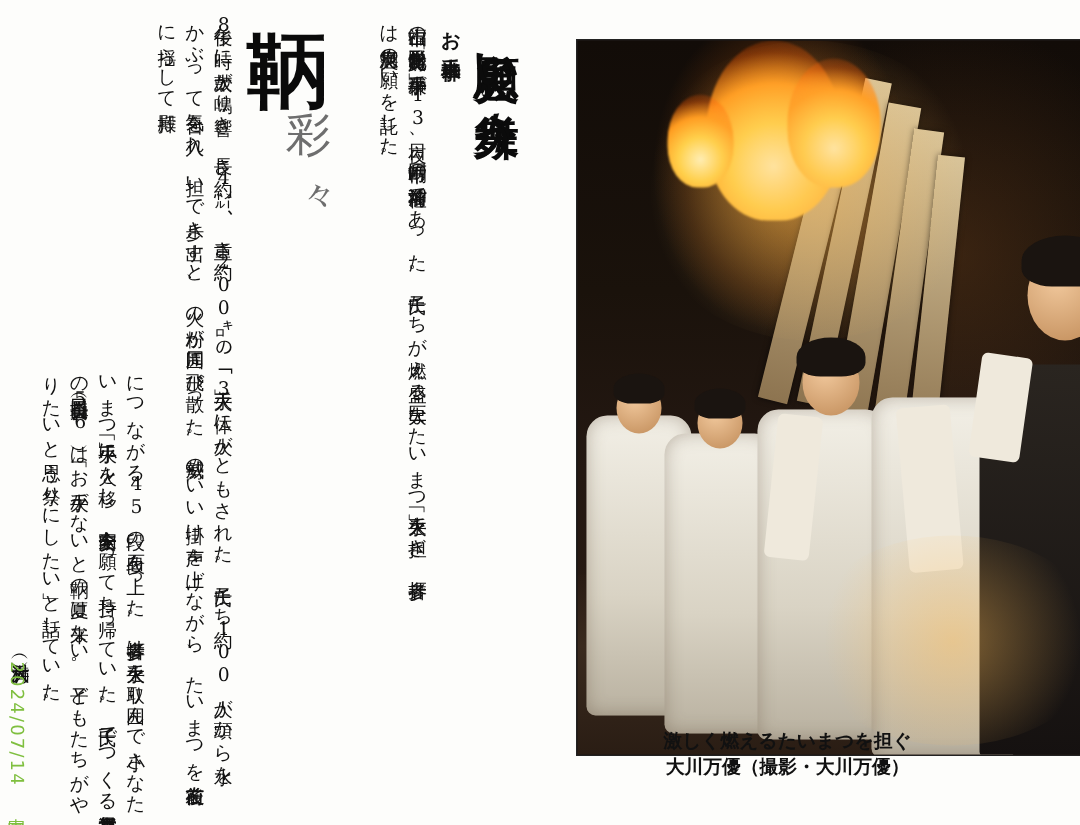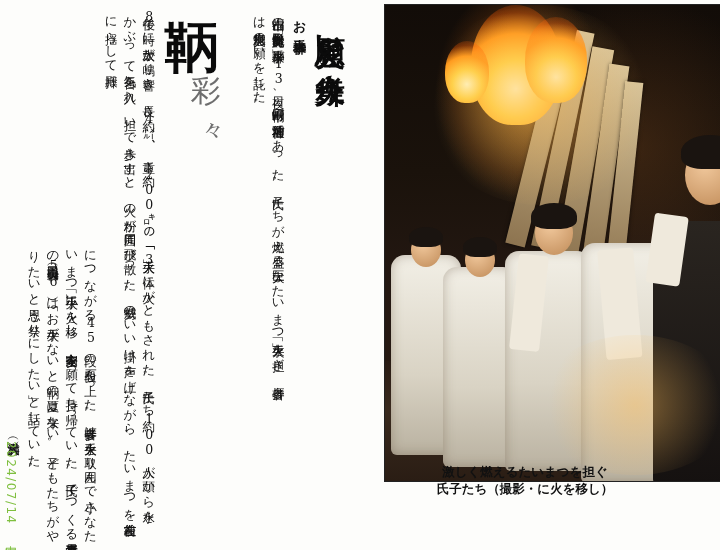--- a/index.html
+++ b/index.html
@@ -106,21 +106,21 @@
   }
   .col-tall { height: 520px; }
   .col-mid  { height: 370px; }
   .col-short { height: 330px; }
   .col-low { height: 300px; align-self: flex-end; }
 
   
   .photo-wrap {
     position: absolute;
     right: 6px;
-    top: 4px;
+    top: 26px;
     width: 330px;
     height: 492px;
     padding-left: 40px;
   }
   .photo {
     position: relative;
     width: 362px;
     height: 478px;
     overflow: hidden;
     background: #140d08;
@@ -278,17 +278,17 @@
 
       <div class="darkshirt" style="left:268px;top:216px;width:96px;height:262px;"></div>
       <div class="head" style="left:300px;top:140px;width:50px;height:60px;"></div>
       <div class="hair" style="left:296px;top:130px;width:58px;height:34px;"></div>
       <div class="scarf" style="left:270px;top:210px;width:34px;height:70px;transform:rotate(8deg);"></div>
 
       <div class="glow" style="left:150px;top:330px;width:200px;height:140px;"></div>
     </div>
     <div class="caption">
       <div>激しく燃えるたいまつを担ぐ</div>
-      <div>氏子たち（撮影・に火を移し）</div>
+      <div>大川万優（撮影・大川万優）</div>
     </div>
   </div>
 
 </div>
 
 </body></html>

